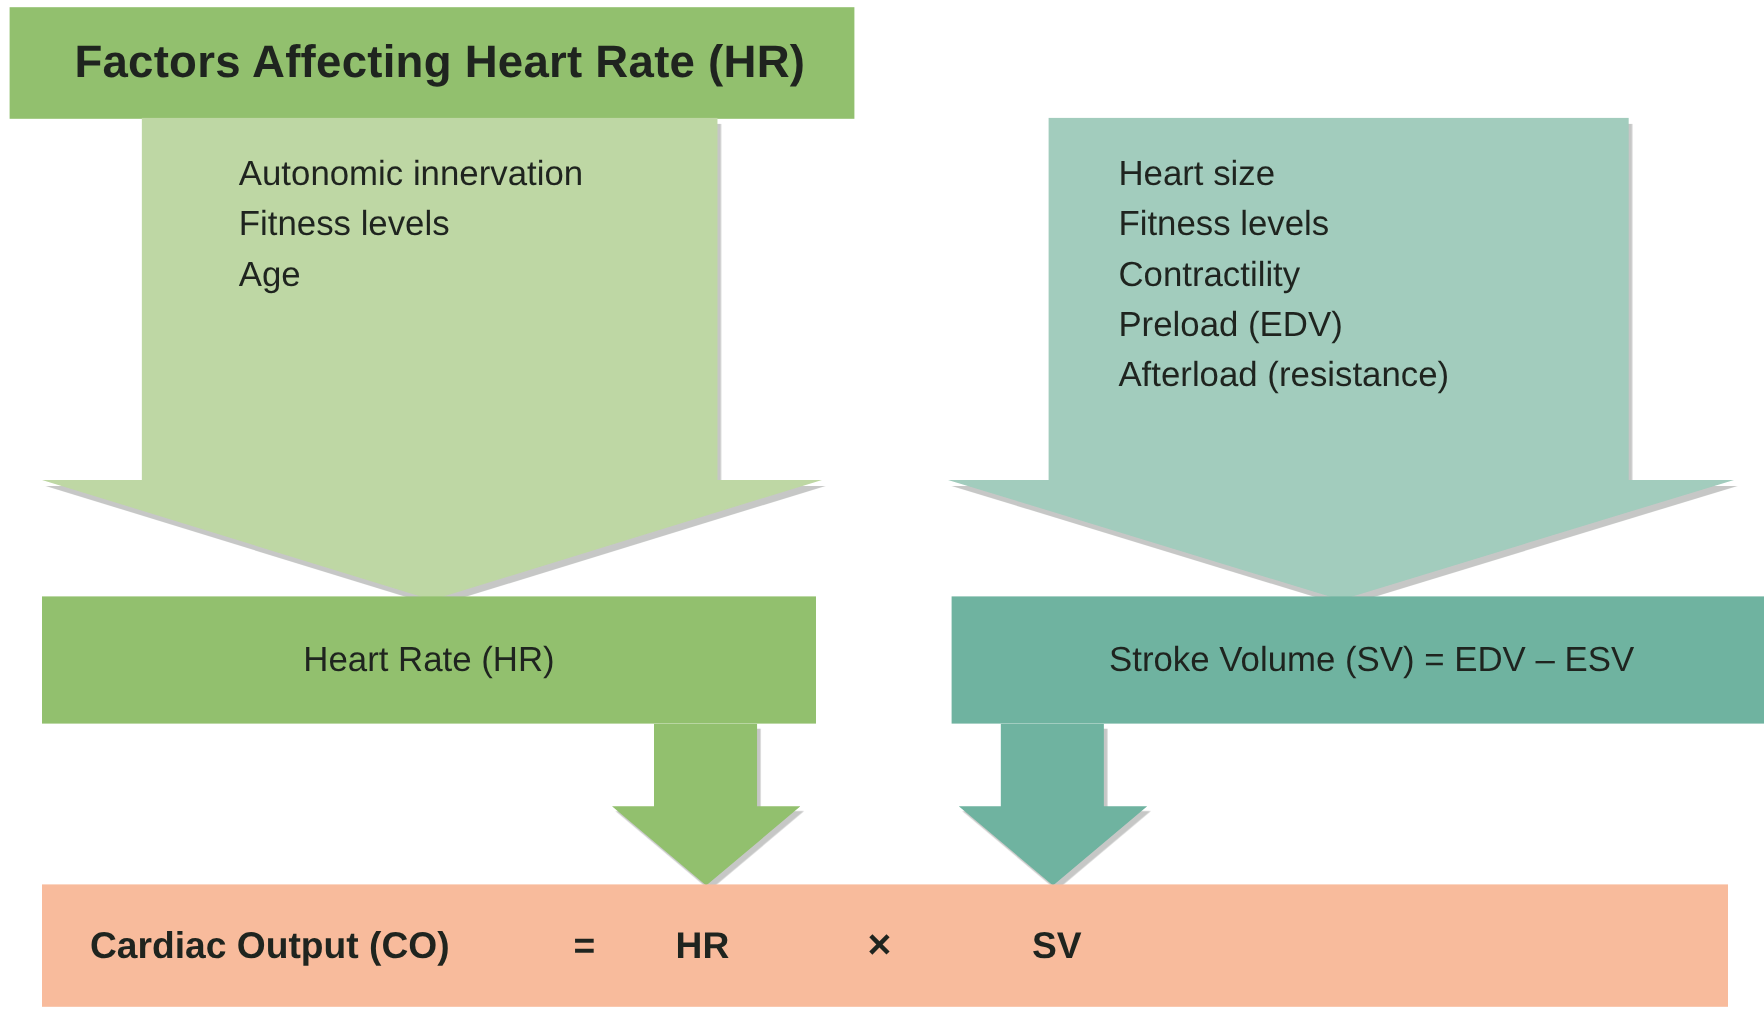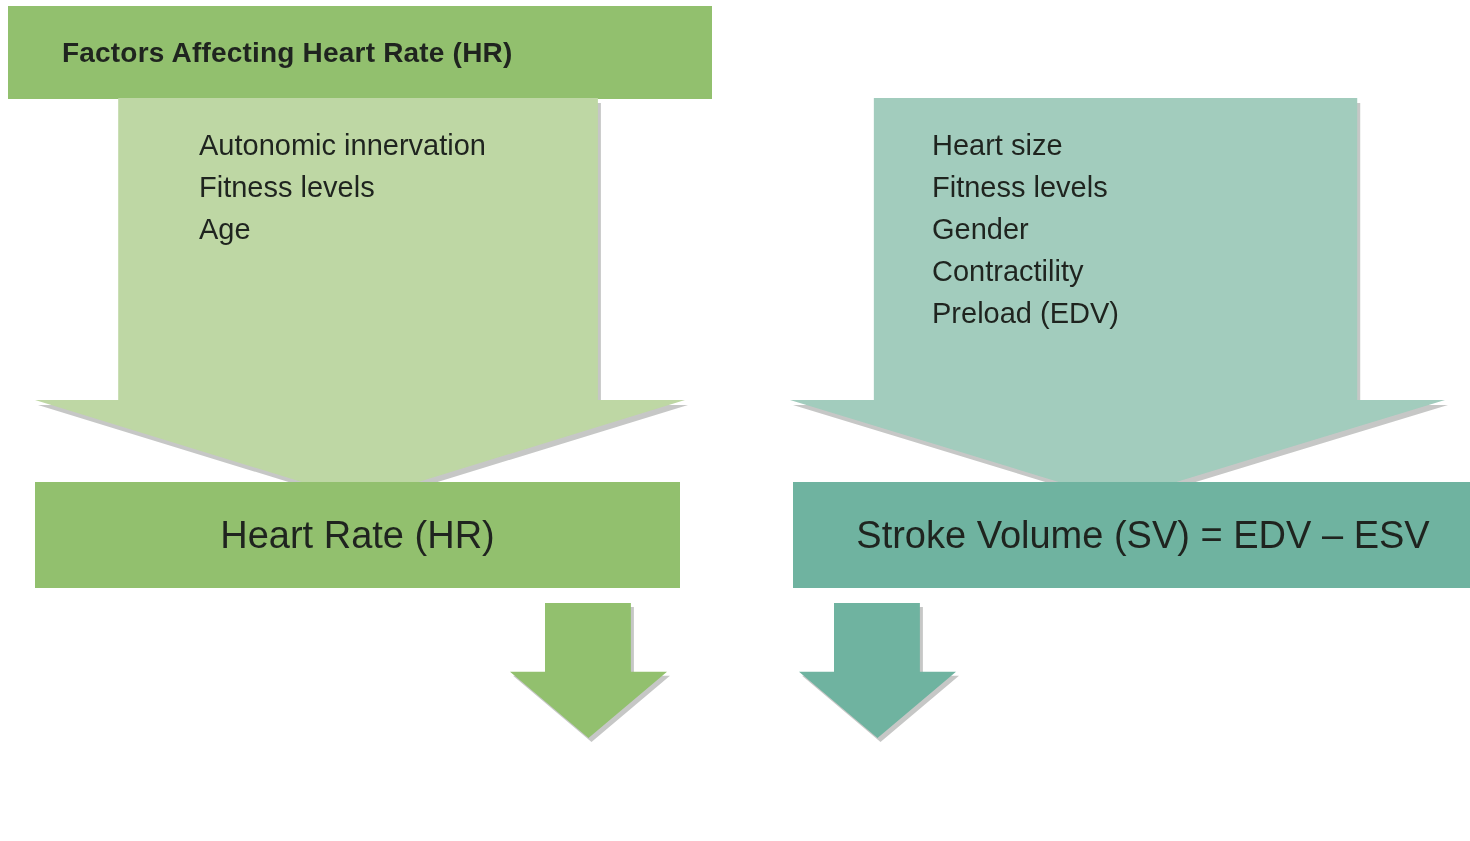--- a/index.html
+++ b/index.html
@@ -26,21 +26,21 @@
     background:#ffffff;
     overflow:hidden;
   }
   .header{
     position:absolute;
     top:6px;
     height:93px;
     display:flex;
     align-items:center;
     font-weight:bold;
-    font-size:28px;
+    font-size:38px;
     letter-spacing:0.2px;
   }
   .header-left{
     left:8px;
     width:704px;
     background:var(--left-header-bg);
     padding-left:54px;
   }
   .header-right{
     left:753px;
@@ -68,26 +68,26 @@
     top:124px;
     font-size:29px;
     line-height:42px;
     z-index:2;
     margin-left:24px;
   }
   .factor-list-left{left:175px;}
   .factor-list-right{left:908px;}
   .mid-bar{
     position:absolute;
-    top:482px;
+    top:497px;
     height:106px;
     display:flex;
     align-items:center;
     justify-content:center;
-    font-size:38px;
+    font-size:29px;
   }
   .mid-bar-left{
     left:35px;
     width:645px;
     background:var(--left-bar-bg);
   }
   .mid-bar-right{
     left:793px;
     width:700px;
     background:var(--right-bar-bg);
@@ -147,33 +147,40 @@
   </div>
 
   <div class="factor-list factor-list-left">
     <div>Autonomic innervation</div>
     <div>Fitness levels</div>
     <div>Age</div>
   </div>
   <div class="factor-list factor-list-right">
     <div>Heart size</div>
     <div>Fitness levels</div>
-    <div>Gender</div>
     <div>Contractility</div>
     <div>Preload (EDV)</div>
+    <div>Afterload (resistance)</div>
   </div>
 
   <div class="mid-bar mid-bar-left">
     <span>Heart Rate (HR)</span>
   </div>
   <div class="mid-bar mid-bar-right">
     <span>Stroke Volume (SV) = EDV – ESV</span>
   </div>
 
   <div class="small-arrow small-arrow-left">
     <div class="small-arrow-shape"></div>
   </div>
   <div class="small-arrow small-arrow-right">
     <div class="small-arrow-shape"></div>
   </div>
 
+  <div class="bottom-bar">
+    <span class="eq-label">Cardiac Output (CO)</span>
+    <span class="eq-equals">=</span>
+    <span class="eq-hr">HR</span>
+    <span class="eq-times">×</span>
+    <span class="eq-sv">SV</span>
+  </div>
 
 </div>
 
 </body></html>

